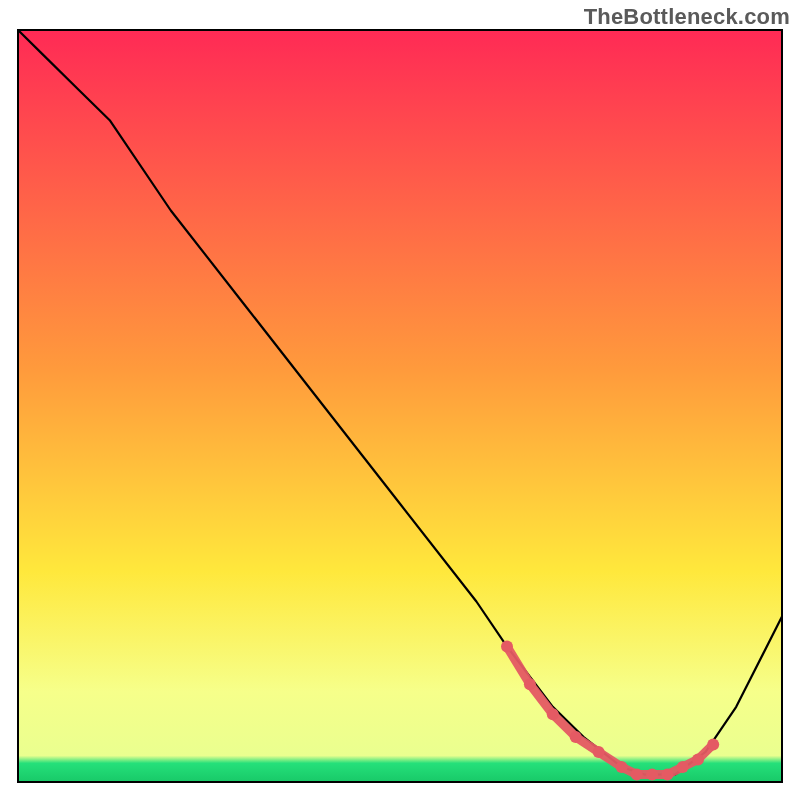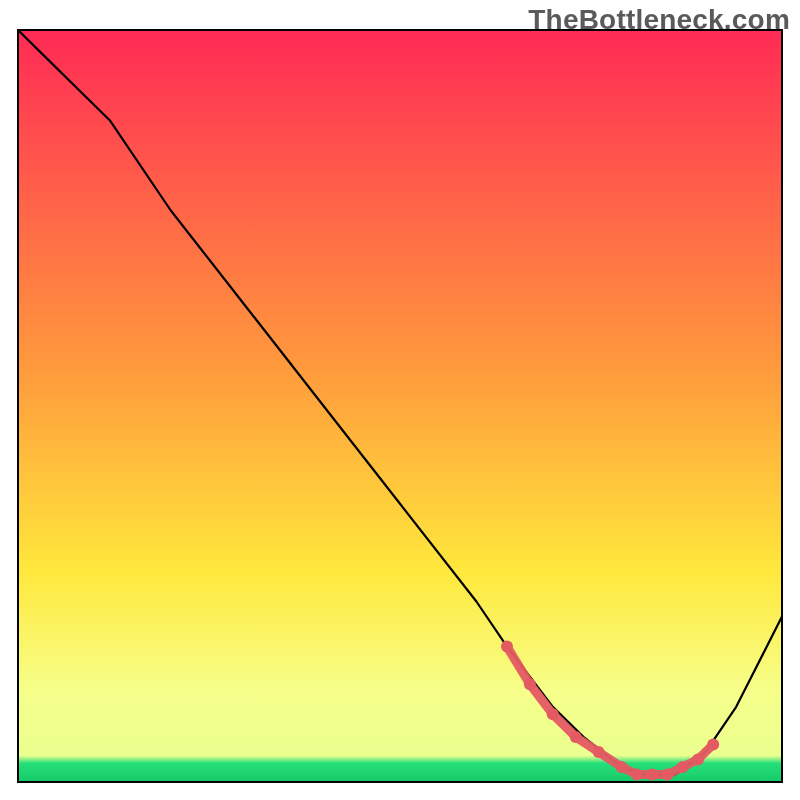--- a/index.html
+++ b/index.html
@@ -13,21 +13,21 @@
   }
   .stage {
     position: relative;
     width: 800px;
     height: 800px;
   }
   .watermark {
     position: absolute;
     top: 4px;
     right: 10px;
-    font-size: 28px;
+    font-size: 22px;
     font-weight: 600;
     color: #5a5a5a;
     letter-spacing: 0.2px;
     user-select: none;
   }
   svg.chart {
     position: absolute;
     inset: 0;
     width: 800px;
     height: 800px;

